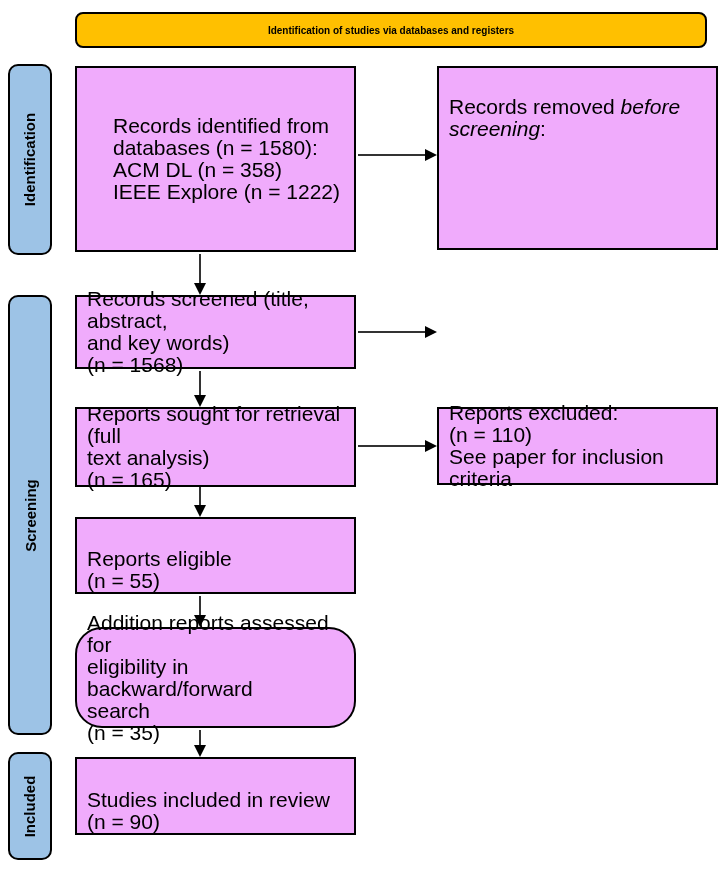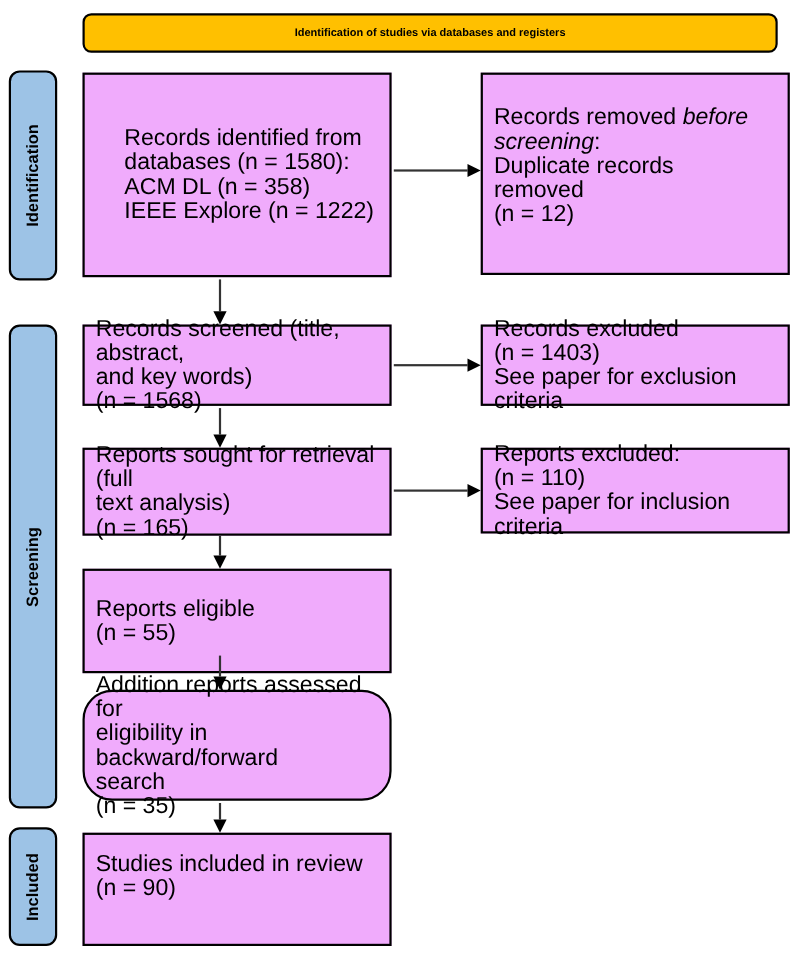--- a/index.html
+++ b/index.html
@@ -49,23 +49,23 @@
     display: flex; align-items: center;
     font-size: 21px; line-height: 22px;
   }
   .box-text { white-space: pre-line; padding: 0 2px 0 10px; }
   .left-col  { left: 75px;  width: 281px; }
   .right-col { left: 437px; width: 281px; border-width: 2px; }
   .b1 { top: 66px;  height: 186px; }
   .b1 .box-text { padding-left: 36px; }
   .b2 { top: 295px; height: 74px; }
   .b3 { top: 407px; height: 80px; }
-  .b4 { top: 517px; height: 95px; }
+  .b4 { top: 517px; height: 77px; align-items: flex-end; }
   .b5 { top: 627px; height: 101px; border-radius: 27px; }
-  .b6 { top: 757px; height: 103px; align-items: flex-start; padding-top: 16px; }
+  .b6 { top: 757px; height: 78px; align-items: flex-end; padding-top: 16px; }
   .r1 { top: 66px;  height: 184px; align-items: flex-start; padding-top: 28px; padding-right: 30px; }
   .r2 { top: 295px; height: 74px; }
   .r3 { top: 407px; height: 78px; }
   .pre-block { display: block; white-space: pre-line; }
   
   .va { position: absolute; width: 1.5px; background: #333; }
   .va::after {
     content: ""; position: absolute; left: -5.2px; bottom: -12px;
     border: 6px solid transparent; border-top: 12px solid #000; border-bottom: 0;
   }
@@ -103,35 +103,29 @@
   </div>
 
   <div class="box left-col b1">
     <div class="box-text">Records identified from
 databases (n = 1580):
 ACM DL (n = 358)
 IEEE Explore (n = 1222)</div>
   </div>
 
   <div class="box right-col r1">
-    <div class="box-text"><span>Records removed </span><i>before screening</i><span>:</span><span class="pre-block">Duplicate records removed
-(n = 12)</span></div>
+    <div class="box-text"><span>Records removed </span><i>before screening</i><span>:</span></div>
   </div>
 
   <div class="box left-col b2">
     <div class="box-text">Records screened (title, abstract,
 and key words)
 (n = 1568)</div>
   </div>
 
-  <div class="box right-col r2">
-    <div class="box-text">Records excluded
-(n = 1403)
-See paper for exclusion criteria</div>
-  </div>
 
   <div class="box left-col b3">
     <div class="box-text">Reports sought for retrieval (full
 text analysis)
 (n = 165)</div>
   </div>
 
   <div class="box right-col r3">
     <div class="box-text">Reports excluded:
 (n = 110)

